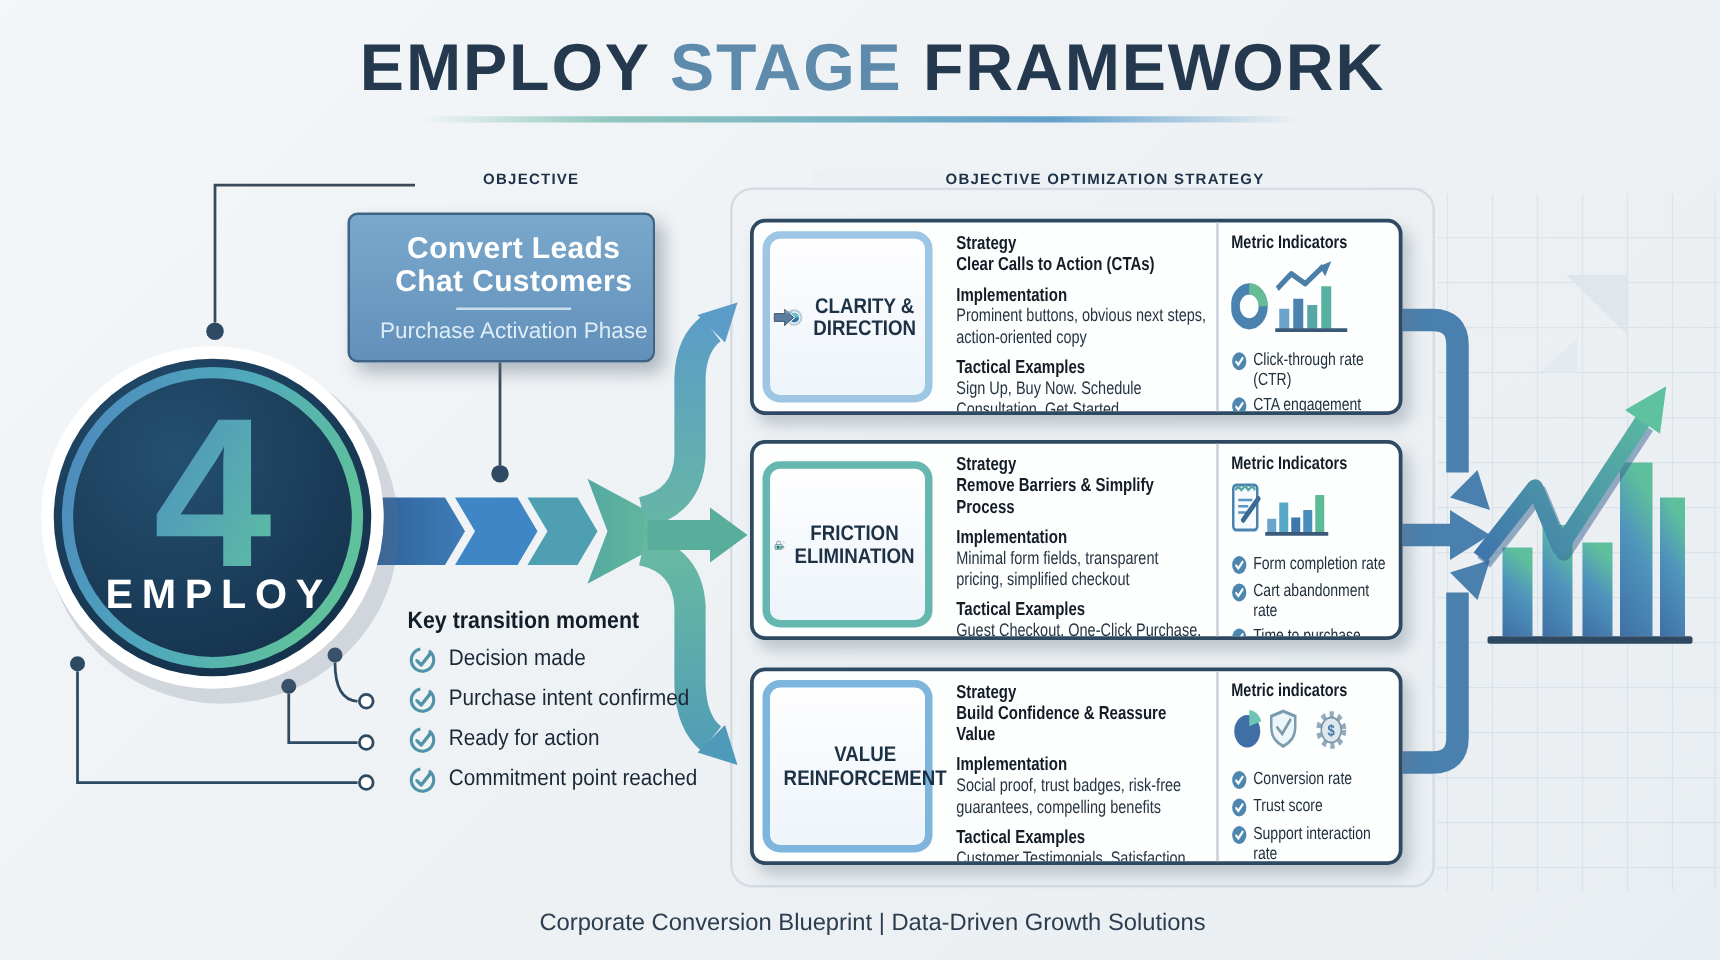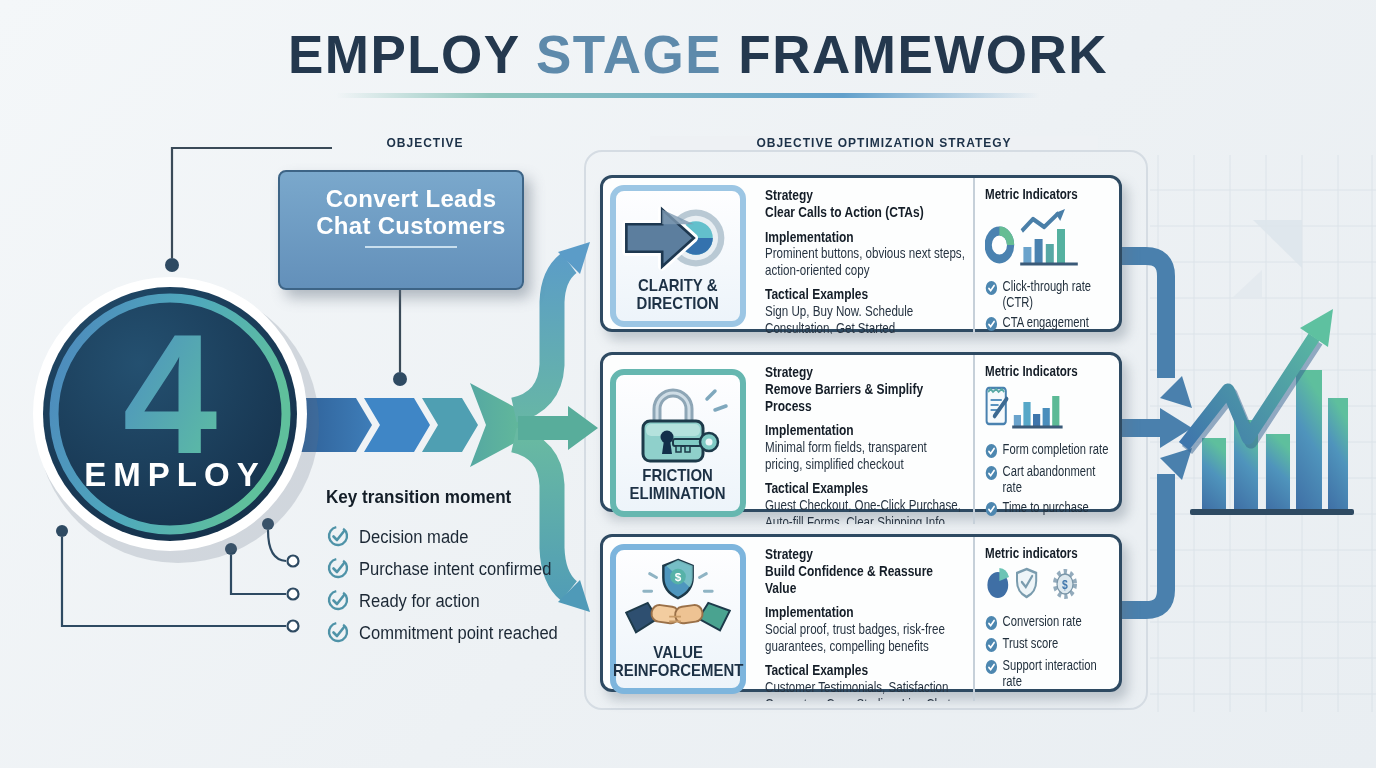--- a/index.html
+++ b/index.html
@@ -25,28 +25,28 @@
     background:linear-gradient(180deg,#7aa8cc,#6390ba);border:2.5px solid #3d6486;border-radius:8px;
     box-shadow:7px 8px 14px rgba(100,112,128,.45);padding-top:13px;}
   .obox .t{font-size:24px;line-height:1.13;font-weight:700;color:#fff;letter-spacing:.3px;}
   .obox .dv{width:92px;height:2px;background:#c9dfee;margin:7px auto 6px;}
   .obox .s{font-size:18px;color:#ddedf7;}
 
   .trans{left:306px;top:486px;}
   .trans .th{font-size:19px;font-weight:800;color:#141e28;transform:scaleX(.9);
     transform-origin:0 50%;white-space:nowrap;margin:0;}
   .trans ul{list-style:none;margin:8px 0 0;padding:0;}
-  .trans li{display:flex;align-items:flex-end;height:32px;gap:9px;}
+  .trans li{display:flex;align-items:flex-start;height:32px;gap:9px;}
   .trans li span{font-size:18px;font-weight:500;color:#1c2835;transform:scaleX(.92);
     transform-origin:0 50%;white-space:nowrap;}
 
   .card{position:absolute;left:600px;width:522px;background:#fdfefe;border:3px solid #2e4a62;
     border-radius:12px;box-sizing:border-box;display:grid;grid-template-columns:150px 1fr 146px;
     box-shadow:6px 8px 12px rgba(100,115,130,.35);z-index:2;}
-  .tile{margin:7px;border-radius:14px;display:flex;flex-direction:column;align-items:center;
+  .tile{margin:7px;border-radius:14px;display:flex;align-items:center;
     justify-content:space-between;padding:8px 2px 7px;box-sizing:border-box;
     background:linear-gradient(180deg,#fefeff,#edf4fa);}
   .tile1{border:6px solid #9cc6e4;}
   .tile2{border:6px solid #66b7b0;margin-top:14px;}
   .tile3{border:6px solid #7db5dd;}
   .tlabel{font-size:17px;font-weight:800;color:#1d3145;text-align:center;line-height:1.08;
     transform:scaleX(.88);white-space:nowrap;}
   .ctext{padding:9px 6px 6px 12px;overflow:hidden;}
   .cond{transform:scaleX(.8);transform-origin:0 0;width:125%;}
   .h{margin:0;font-size:15px;font-weight:800;color:#141d27;line-height:1.12;}
@@ -199,20 +199,21 @@
   </div>
   <div class="underline"></div>
 
   <div class="hud sec-label obj-label">OBJECTIVE</div>
   <div class="hud sec-label strat-label">OBJECTIVE OPTIMIZATION STRATEGY</div>
 
   <div class="hud obox">
     <div class="t">Convert Leads</div>
     <div class="t">Chat Customers</div>
     <div class="dv"></div>
+    <div class="s">Purchase Activation Phase</div>
   </div>
 
   <div class="hud trans">
     <p class="th">Key transition moment</p>
     <ul>
       <li>
         <svg width="24" height="24" viewBox="0 0 24 24">
             <circle cx="12" cy="12" r="9" fill="none" stroke="#4f93a8" stroke-width="2.4" stroke-dasharray="49 8" transform="rotate(-55 12 12)"></circle>
             <path d="M7.5 12.5 L11 16 L18.5 6.5" fill="none" stroke="#4f93a8" stroke-width="2.6" stroke-linecap="round" stroke-linejoin="round"></path>
           </svg>
@@ -430,13 +431,14 @@
         <svg width="16" height="16" viewBox="0 0 18 18">
               <circle cx="9" cy="9" r="8" fill="#4d87b0"></circle>
               <path d="M5.5 9.5 L8 12 L12.8 6.2" fill="none" stroke="#fff" stroke-width="2.2" stroke-linecap="round"></path>
             </svg>
         <span>Support interaction rate</span>
       </div>
     </div>
       </div>
   </div>
 
+  <div class="hud footer">Corporate Conversion Blueprint | Data-Driven Growth Solutions</div>
 </div>
 
 </body></html>

